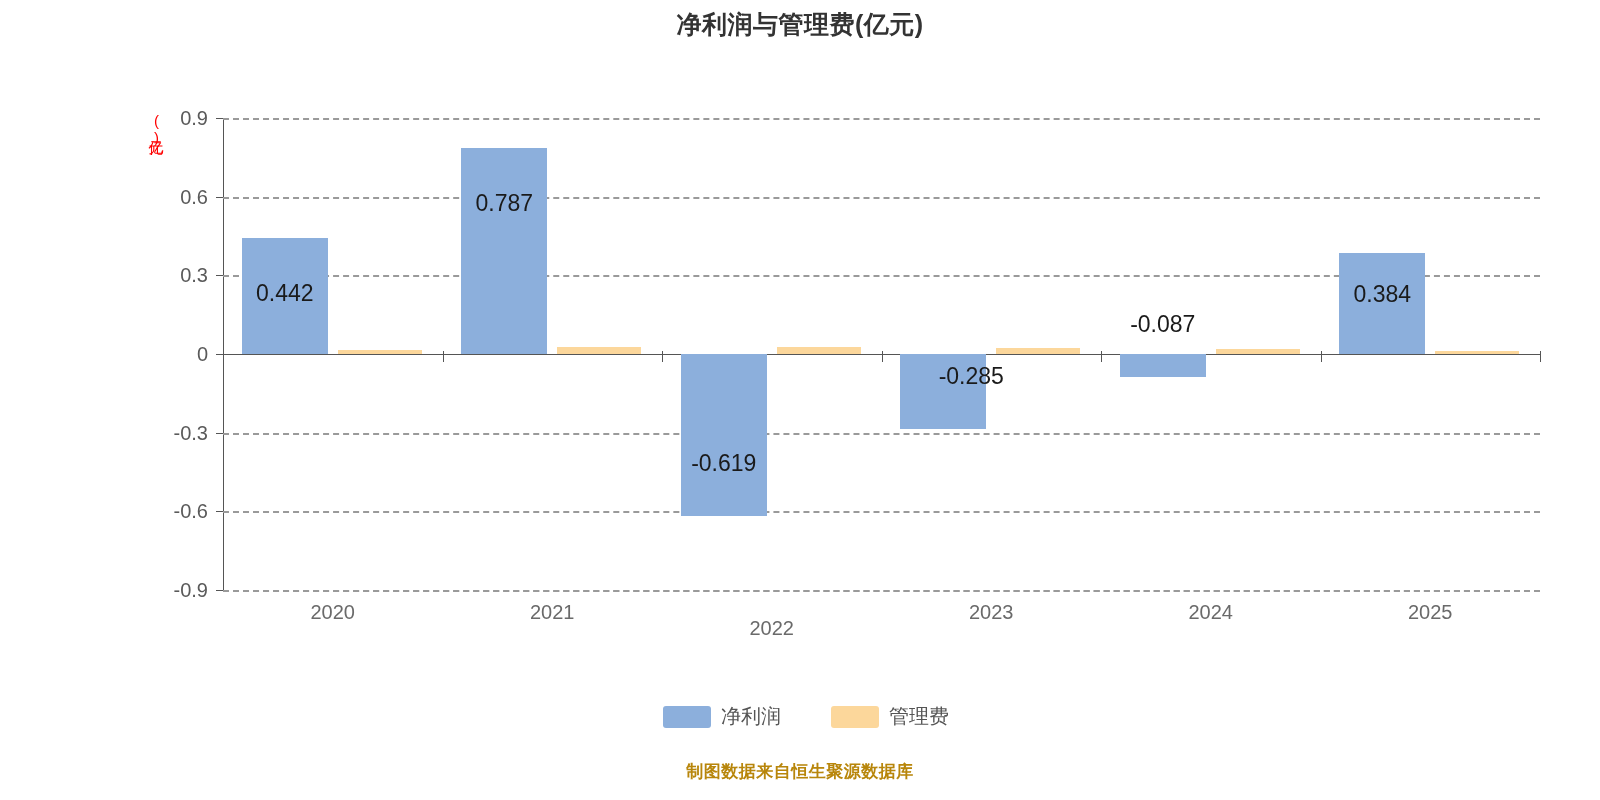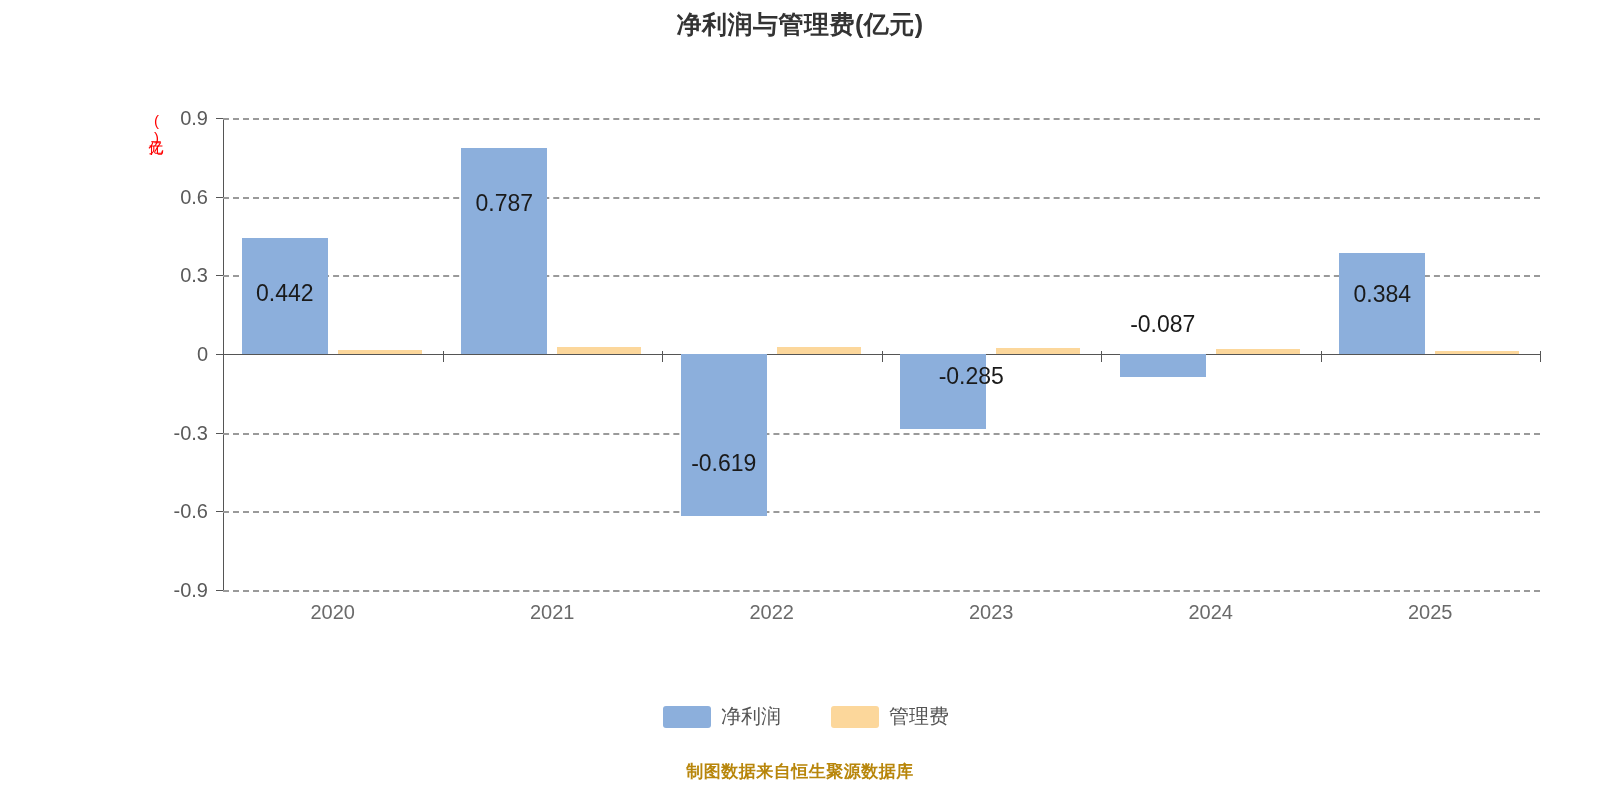--- a/index.html
+++ b/index.html
@@ -230,21 +230,21 @@
       <div class="bar net" style="left: 1339.25px; top: 253.307px; width: 86px; height: 100.693px;"></div>
       <div class="bar-label" style="left: 1382.25px; top: 281px;">0.384</div>
       <div class="bar admin" style="left: 1435.25px; top: 350.853px; width: 84px; height: 3.14667px;"></div>
     </div>
   <div id="xticks-layer">
       <div class="x-tick-mark" style="left: 223px;"></div>
       <div class="x-tick-label" style="left: 332.75px;">2020</div>
       <div class="x-tick-mark" style="left: 442.5px;"></div>
       <div class="x-tick-label" style="left: 552.25px;">2021</div>
       <div class="x-tick-mark" style="left: 662px;"></div>
-      <div class="x-tick-label" style="left: 771.75px;">2022</div>
+      <div class="x-tick-label" style="left: 771.75px; margin-top: 16px;">2022</div>
       <div class="x-tick-mark" style="left: 881.5px;"></div>
       <div class="x-tick-label" style="left: 991.25px;">2023</div>
       <div class="x-tick-mark" style="left: 1101px;"></div>
       <div class="x-tick-label" style="left: 1210.75px;">2024</div>
       <div class="x-tick-mark" style="left: 1320.5px;"></div>
       <div class="x-tick-label" style="left: 1430.25px;">2025</div>
       <div class="x-tick-mark" style="left: 1540px;"></div>
     </div>
 
   <div class="legend" id="legend-layer">

